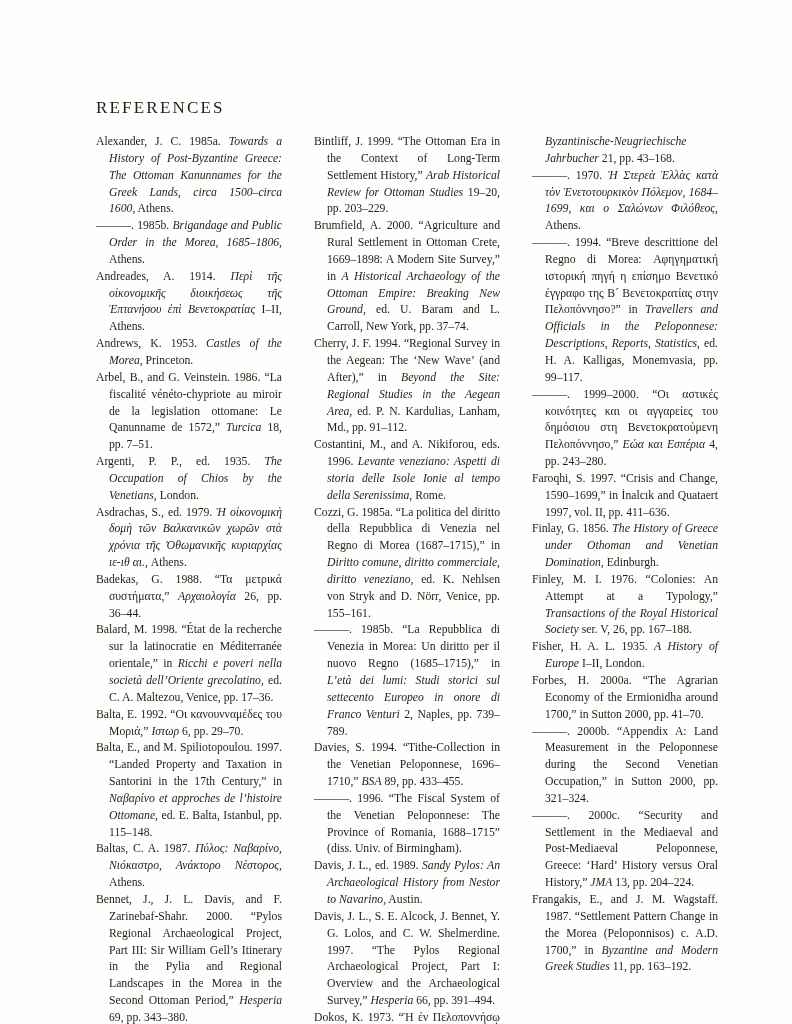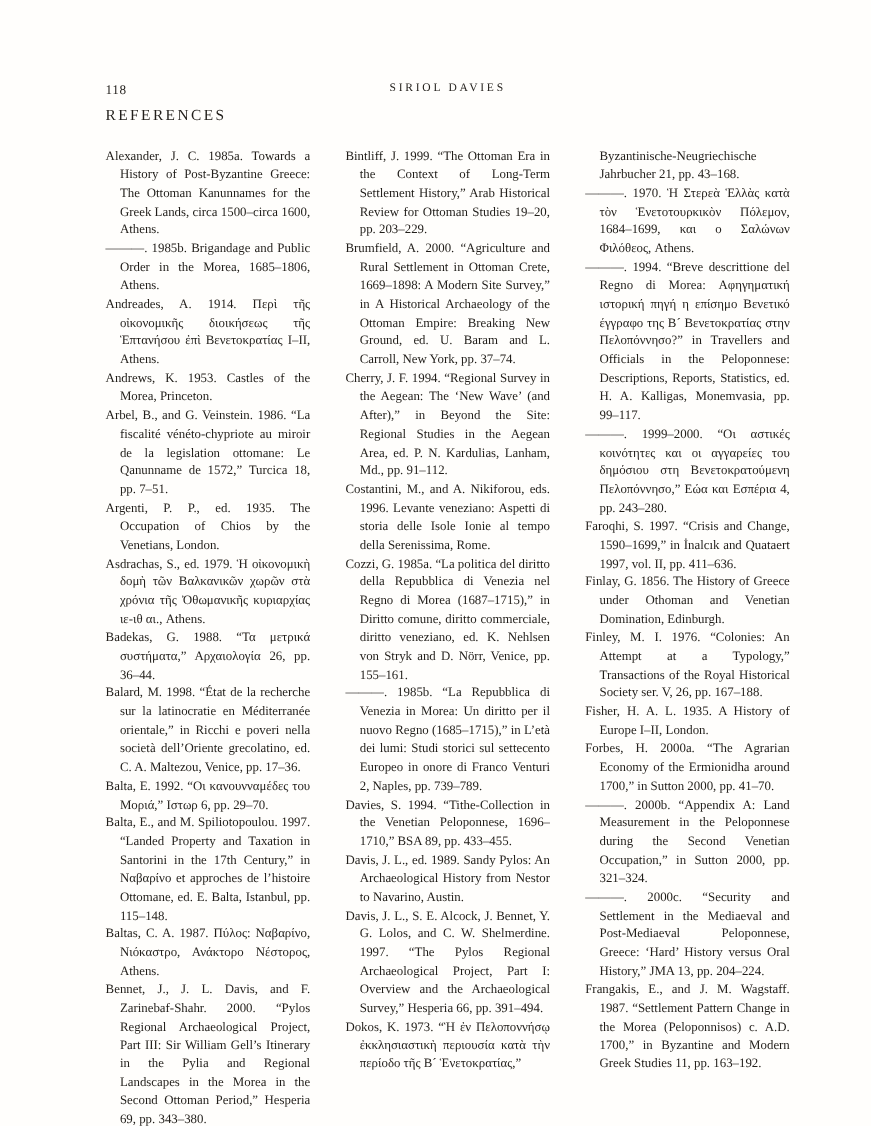--- a/index.html
+++ b/index.html
@@ -20,48 +20,44 @@
     font-size:12px;letter-spacing:0.5px;
   }
   .running-head{
     position:absolute;left:0;right:0;top:1px;
     text-align:center;
     font-size:10.5px;letter-spacing:2.5px;
     font-variant:small-caps;
   }
   .section-title{
     position:absolute;top:98px;left:96px;
-    font-size:14px;letter-spacing:2.2px;
+    font-size:17px;letter-spacing:2.2px;
     font-weight:normal;margin:0;
   }
   .columns{
     position:absolute;top:134px;left:96px;right:74px;
     display:flex;gap:32px;
   }
   .col{width:186px;flex:0 0 186px;}
   .entry{
     margin:0;
     font-size:11.7px;
     line-height:16.85px;
     text-align:justify;
     text-indent:-13px;
     padding-left:13px;
     hyphens:auto;
   }
   .entry.cont{text-indent:0;}
-  .it{}
+  .it{font-style:italic;}
 </style>
 </head>
 <body>
 
 <div class="page">
-  <div class="head-row">
-    <span class="page-number">118</span>
-    <span class="running-head">SIRIOL DAVIES</span>
-  </div>
   <h1 class="section-title">REFERENCES</h1>
   <div class="columns">
     <div class="col">
         <p class="entry"><span>Alexander, J. C. 1985a. </span><span class="it">Towards a History of Post-Byzantine Greece: The Ottoman Kanunnames for the Greek Lands, circa 1500–circa 1600,</span><span> Athens.</span></p>
         <p class="entry"><span>———. 1985b. </span><span class="it">Brigandage and Public Order in the Morea, 1685–1806,</span><span> Athens.</span></p>
         <p class="entry"><span>Andreades, A. 1914. </span><span class="it">Περὶ τῆς οἰκονομικῆς διοικήσεως τῆς Ἑπτανήσου ἐπὶ Βενετοκρατίας</span><span> I–II, Athens.</span></p>
         <p class="entry"><span>Andrews, K. 1953. </span><span class="it">Castles of the Morea,</span><span> Princeton.</span></p>
         <p class="entry"><span>Arbel, B., and G. Veinstein. 1986. “La fiscalité vénéto-chypriote au miroir de la legislation ottomane: Le Qanunname de 1572,” </span><span class="it">Turcica</span><span> 18, pp. 7–51.</span></p>
         <p class="entry"><span>Argenti, P. P., ed. 1935. </span><span class="it">The Occupation of Chios by the Venetians,</span><span> London.</span></p>
         <p class="entry"><span>Asdrachas, S., ed. 1979. </span><span class="it">Ἡ οἰκονομικὴ δομὴ τῶν Βαλκανικῶν χωρῶν στὰ χρόνια τῆς Ὀθωμανικῆς κυριαρχίας ιε-ιθ αι.,</span><span> Athens.</span></p>
@@ -73,20 +69,21 @@
         <p class="entry"><span>Bennet, J., J. L. Davis, and F. Zarinebaf-Shahr. 2000. “Pylos Regional Archaeological Project, Part III: Sir William Gell’s Itinerary in the Pylia and Regional Landscapes in the Morea in the Second Ottoman Period,” </span><span class="it">Hesperia</span><span> 69, pp. 343–380.</span></p>
       </div>
     <div class="col">
         <p class="entry"><span>Bintliff, J. 1999. “The Ottoman Era in the Context of Long-Term Settlement History,” </span><span class="it">Arab Historical Review for Ottoman Studies</span><span> 19–20, pp. 203–229.</span></p>
         <p class="entry"><span>Brumfield, A. 2000. “Agriculture and Rural Settlement in Ottoman Crete, 1669–1898: A Modern Site Survey,” in </span><span class="it">A Historical Archaeology of the Ottoman Empire: Breaking New Ground,</span><span> ed. U. Baram and L. Carroll, New York, pp. 37–74.</span></p>
         <p class="entry"><span>Cherry, J. F. 1994. “Regional Survey in the Aegean: The ‘New Wave’ (and After),” in </span><span class="it">Beyond the Site: Regional Studies in the Aegean Area,</span><span> ed. P. N. Kardulias, Lanham, Md., pp. 91–112.</span></p>
         <p class="entry"><span>Costantini, M., and A. Nikiforou, eds. 1996. </span><span class="it">Levante veneziano: Aspetti di storia delle Isole Ionie al tempo della Serenissima,</span><span> Rome.</span></p>
         <p class="entry"><span>Cozzi, G. 1985a. “La politica del diritto della Repubblica di Venezia nel Regno di Morea (1687–1715),” in </span><span class="it">Diritto comune, diritto commerciale, diritto veneziano,</span><span> ed. K. Nehlsen von Stryk and D. Nörr, Venice, pp. 155–161.</span></p>
         <p class="entry"><span>———. 1985b. “La Repubblica di Venezia in Morea: Un diritto per il nuovo Regno (1685–1715),” in </span><span class="it">L’età dei lumi: Studi storici sul settecento Europeo in onore di Franco Venturi</span><span> 2, Naples, pp. 739–789.</span></p>
         <p class="entry"><span>Davies, S. 1994. “Tithe-Collection in the Venetian Peloponnese, 1696–1710,” </span><span class="it">BSA</span><span> 89, pp. 433–455.</span></p>
+        <p class="entry"><span>———. 1996. “The Fiscal System of the Venetian Peloponnese: The Province of Romania, 1688–1715” (diss. Univ. of Birmingham).</span></p>
         <p class="entry"><span>Davis, J. L., ed. 1989. </span><span class="it">Sandy Pylos: An Archaeological History from Nestor to Navarino,</span><span> Austin.</span></p>
         <p class="entry"><span>Davis, J. L., S. E. Alcock, J. Bennet, Y. G. Lolos, and C. W. Shelmerdine. 1997. “The Pylos Regional Archaeological Project, Part I: Overview and the Archaeological Survey,” </span><span class="it">Hesperia</span><span> 66, pp. 391–494.</span></p>
         <p class="entry"><span>Dokos, K. 1973. “Ἡ ἐν Πελοποννήσῳ ἐκκλησιαστικὴ περιουσία κατὰ τὴν περίοδο τῆς Β´ Ἑνετοκρατίας,”</span></p>
       </div>
     <div class="col">
         <p class="entry cont"><span class="it">Byzantinische-Neugriechische Jahrbucher</span><span> 21, pp. 43–168.</span></p>
         <p class="entry"><span>———. 1970. </span><span class="it">Ἡ Στερεὰ Ἑλλὰς κατὰ τὸν Ἑνετοτουρκικὸν Πόλεμον, 1684–1699, και ο Σαλώνων Φιλόθεος,</span><span> Athens.</span></p>
         <p class="entry"><span>———. 1994. “Breve descrittione del Regno di Morea: Αφηγηματική ιστορική πηγή η επίσημο Βενετικό έγγραφο της Β´ Βενετοκρατίας στην Πελοπόννησο?” in </span><span class="it">Travellers and Officials in the Peloponnese: Descriptions, Reports, Statistics,</span><span> ed. H. A. Kalligas, Monemvasia, pp. 99–117.</span></p>
         <p class="entry"><span>———. 1999–2000. “Οι αστικές κοινότητες και οι αγγαρείες του δημόσιου στη Βενετοκρατούμενη Πελοπόννησο,” </span><span class="it">Εώα και Εσπέρια</span><span> 4, pp. 243–280.</span></p>
         <p class="entry"><span>Faroqhi, S. 1997. “Crisis and Change, 1590–1699,” in İnalcık and Quataert 1997, vol. II, pp. 411–636.</span></p>

